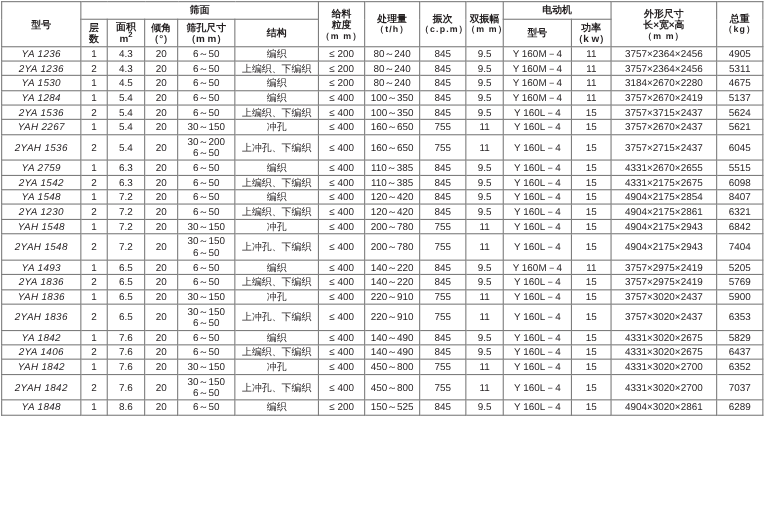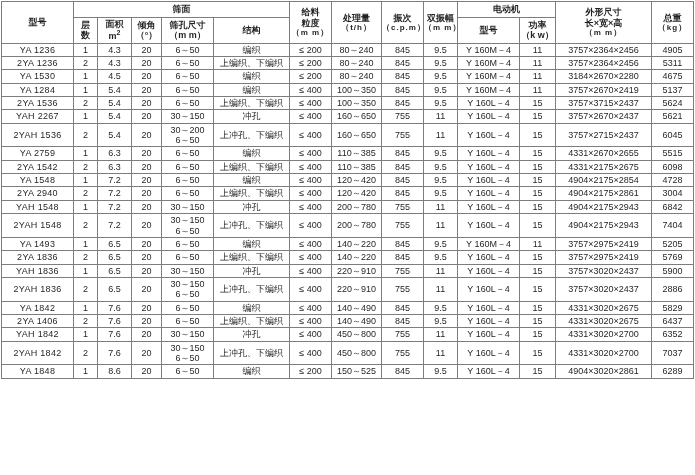--- a/index.html
+++ b/index.html
@@ -35,20 +35,21 @@
     font-weight: bold;
     height: 13px;
   }
   .hdr-tall {
     height: 44px;
   }
   .model-cell {
     text-align: left;
     padding-left: 6px;
     letter-spacing: 0.3px;
+    font-style: italic;
   }
   .u-sup {
     font-size: 7px;
     vertical-align: super;
   }
   .unit {
     display: block;
     font-size: 8px;
     letter-spacing: 1px;
   }
@@ -265,37 +266,37 @@
         <td>20</td>
         <td>6～50</td>
         <td>编织</td>
         <td>≤ 400</td>
         <td>120～420</td>
         <td>845</td>
         <td>9.5</td>
         <td>Y 160L－4</td>
         <td>15</td>
         <td>4904×2175×2854</td>
-        <td>4728</td>
-      </tr>
-      <tr>
-        <td class="model-cell">2YA 2940</td>
+        <td>8407</td>
+      </tr>
+      <tr>
+        <td class="model-cell">2YA 1230</td>
         <td>2</td>
         <td>7.2</td>
         <td>20</td>
         <td>6～50</td>
         <td>上编织、下编织</td>
         <td>≤ 400</td>
         <td>120～420</td>
         <td>845</td>
         <td>9.5</td>
         <td>Y 160L－4</td>
         <td>15</td>
         <td>4904×2175×2861</td>
-        <td>3004</td>
+        <td>6321</td>
       </tr>
       <tr>
         <td class="model-cell">YAH 1548</td>
         <td>1</td>
         <td>7.2</td>
         <td>20</td>
         <td>30～150</td>
         <td>冲孔</td>
         <td>≤ 400</td>
         <td>200～780</td>
@@ -377,21 +378,21 @@
         <td>20</td>
         <td>30～150<br>6～50</td>
         <td>上冲孔、下编织</td>
         <td>≤ 400</td>
         <td>220～910</td>
         <td>755</td>
         <td>11</td>
         <td>Y 160L－4</td>
         <td>15</td>
         <td>3757×3020×2437</td>
-        <td>2886</td>
+        <td>6353</td>
       </tr>
       <tr>
         <td class="model-cell">YA 1842</td>
         <td>1</td>
         <td>7.6</td>
         <td>20</td>
         <td>6～50</td>
         <td>编织</td>
         <td>≤ 400</td>
         <td>140～490</td>

